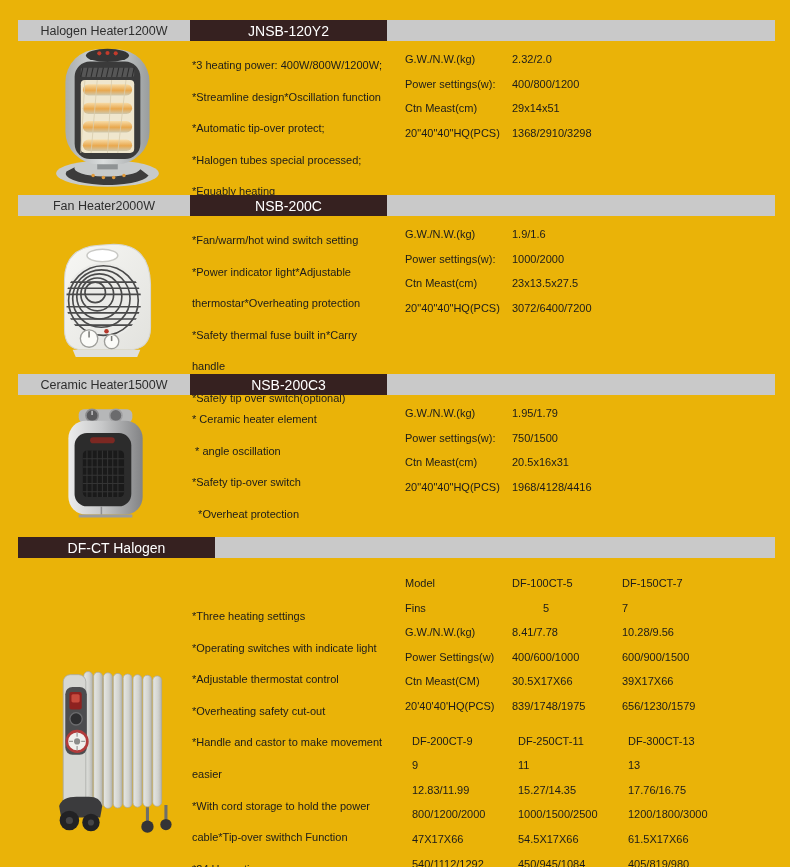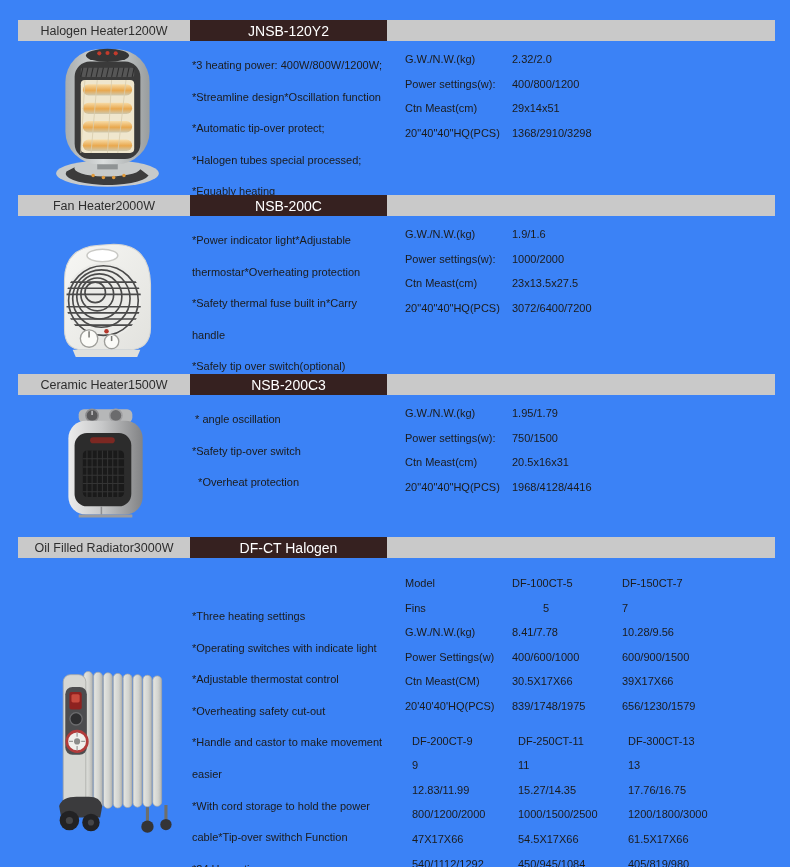--- a/index.html
+++ b/index.html
@@ -1,18 +1,18 @@
 <!DOCTYPE html>
 <html><head>
 <meta charset="utf-8">
 <style>
   * { margin:0; padding:0; box-sizing:border-box; }
   html,body { background:#ffffff; }
   .page {
-    position:relative; width:790px; height:867px; background:#3b82f6;
+    position:relative; width:790px; height:867px; background:#eab308;
     font-family:"Liberation Sans", sans-serif; color:#1b1b1b; overflow:hidden;
   }
   .section { position:absolute; left:0; width:790px; }
   .s1 { top:20px;  height:175px; }
   .s2 { top:195px; height:182px; }
   .s3 { top:374px; height:160px; }
   .s4 { top:537px; height:330px; }
 
   .hdr { position:absolute; top:0; left:18px; width:757px; height:21px; display:flex; }
   .hdr-name {
@@ -147,20 +147,21 @@
         </g>
         <circle cx="57" cy="94" r="2.2" fill="#b5372b"></circle>
         <circle cx="40" cy="101" r="8.5" fill="#fbfbf8" stroke="#9d9d99" stroke-width="1.3"></circle>
         <path d="M40 94 v6" stroke="#7a7a76" stroke-width="1.5"></path>
         <circle cx="62" cy="104" r="7" fill="#fbfbf8" stroke="#9d9d99" stroke-width="1.3"></circle>
         <path d="M62 98.5 v5" stroke="#7a7a76" stroke-width="1.5"></path>
         <path d="M24 112 h66 l-3 7 h-60 z" fill="#e0e0dc"></path>
       </svg>
     </div>
     <div class="features" style="top:26px;">
+      <div class="fl">*Fan/warm/hot wind switch setting</div>
       <div class="fl">*Power indicator light*Adjustable</div>
       <div class="fl">thermostar*Overheating protection</div>
       <div class="fl">*Safety thermal fuse built in*Carry</div>
       <div class="fl">handle</div>
       <div class="fl">*Safely tip over switch(optional)</div>
     </div>
     <div class="specs" style="top:27px;">
       <div class="sr">
         <span class="sl">G.W./N.W.(kg)</span>
         <span class="sv">1.9/1.6</span>
@@ -205,20 +206,21 @@
         <rect x="26" y="42" width="40" height="45" rx="4" fill="#1a1a1a"></rect>
         <g stroke="#343434" stroke-width="1">
           <path d="M30 42 v45 M35 42 v45 M40 42 v45 M45 42 v45 M50 42 v45 M55 42 v45 M60 42 v45"></path>
           <path d="M26 50 h40 M26 58 h40 M26 66 h40 M26 74 h40 M26 82 h40"></path>
         </g>
         <path d="M22 104 h52 v3 h-52 z" fill="#9b9c9e"></path>
         <path d="M44 96 v8" stroke="#8d8e90" stroke-width="1.5"></path>
       </svg>
     </div>
     <div class="features" style="top:26px;">
+      <div class="fl">* Ceramic heater element</div>
       <div class="fl"> * angle oscillation</div>
       <div class="fl">*Safety tip-over switch</div>
       <div class="fl">  *Overheat protection</div>
     </div>
     <div class="specs" style="top:27px;">
       <div class="sr">
         <span class="sl">G.W./N.W.(kg)</span>
         <span class="sv">1.95/1.79</span>
       </div>
       <div class="sr">
@@ -231,21 +233,20 @@
       </div>
       <div class="sr">
         <span class="sl">20"40"40"HQ(PCS)</span>
         <span class="sv">1968/4128/4416</span>
       </div>
     </div>
   </section>
 
   <section class="section s4">
     <div class="hdr">
-      <div class="hdr-name">Oil Filled Radiator3000W</div>
       <div class="hdr-model">DF-CT Halogen</div>
       <div class="hdr-fill"></div>
     </div>
     <div class="img" style="left:44px; top:113px;" aria-label="oil-filled-radiator-photo">
       <svg width="135" height="190" viewBox="0 0 130 185">
         <defs>
           <linearGradient id="or-f" x1="0" y1="0" x2="1" y2="0">
             <stop offset="0" stop-color="#e6e7e3"></stop>
               <stop offset="0.6" stop-color="#d2d3cf"></stop>
               <stop offset="1" stop-color="#b3b4b0"></stop>

